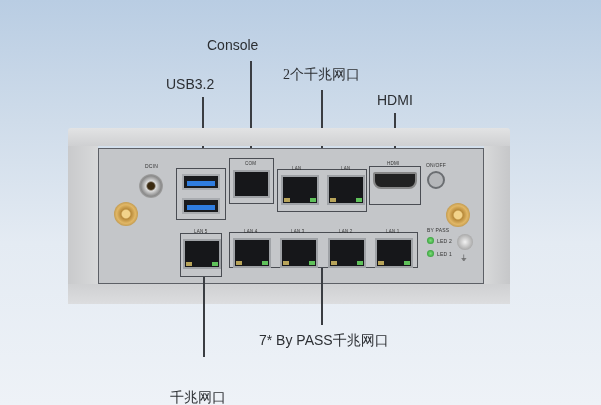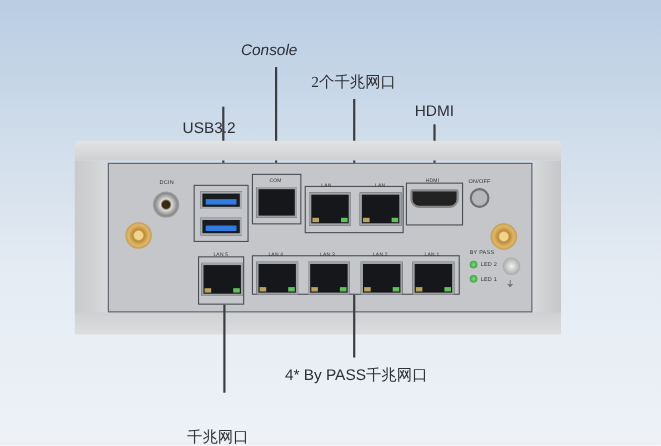--- a/index.html
+++ b/index.html
@@ -24,24 +24,24 @@
   .hdmi{position:absolute;width:44px;height:17px;background:#222;border:2px solid #888;border-radius:2px 2px 8px 8px;box-sizing:border-box;}
   .sma{position:absolute;width:24px;height:24px;border-radius:50%;background:radial-gradient(circle,#f2d38a 0 22%,#b88a3a 30%,#e1b766 55%,#8d6a2c 100%);}
   .dcin{position:absolute;width:24px;height:24px;border-radius:50%;background:radial-gradient(circle,#3b2a10 0 20%,#dcdcdc 30%,#8a8a8a 60%,#e6e6e6 100%);}
   .power{position:absolute;width:18px;height:18px;border-radius:50%;background:#b5b7ba;border:2px solid #6b6e72;box-sizing:border-box;}
   .led{position:absolute;width:7px;height:7px;border-radius:50%;background:radial-gradient(circle,#7ee07a,#1f8a28);}
   .screw{position:absolute;width:16px;height:16px;border-radius:50%;background:radial-gradient(circle,#f2f2f2,#8c8c8c);}
 </style>
 </head>
 <body>
 
-<div class="callout" style="left:219px;top:37px;font-style:italic;">Console</div>
+<div class="callout" style="left:207px;top:37px;">Console</div>
 <div class="line" style="left:250px;top:61px;height:100px;"></div>
 
-<div class="callout" style="left:166px;top:76px;margin-top:32px;">USB3.2</div>
+<div class="callout" style="left:166px;top:76px;">USB3.2</div>
 <div class="line" style="left:202px;top:97px;height:70px;"></div>
 
 <div class="callout" style="left:283px;top:66px;font-family:Liberation Serif, serif;">2个千兆网口</div>
 <div class="line" style="left:321px;top:90px;height:82px;"></div>
 
 <div class="callout" style="left:377px;top:92px;">HDMI</div>
 <div class="line" style="left:394px;top:113px;height:54px;"></div>
 
 <div class="chassis-top"></div>
 <div class="chassis-side-l"></div>
@@ -120,13 +120,13 @@
 <div class="tiny" style="left:437px;top:238px;font-size:5px;">LED 2</div>
 <div class="led" style="left:427px;top:250px;"></div>
 <div class="tiny" style="left:437px;top:251px;font-size:5px;">LED 1</div>
 <div class="screw" style="left:457px;top:234px;"></div>
 <div class="tiny" style="left:461px;top:254px;font-size:8px;">⏚</div>
 
 <div class="line" style="left:203px;top:277px;height:80px;"></div>
 <div class="callout" style="left:170px;top:366px;margin-top:23px;">千兆网口</div>
 
 <div class="line" style="left:321px;top:268px;height:57px;"></div>
-<div class="callout" style="left:259px;top:332px;">4* By PASS千兆网口</div>
+<div class="callout" style="left:259px;top:332px;">7* By PASS千兆网口</div>
 
 </body></html>

